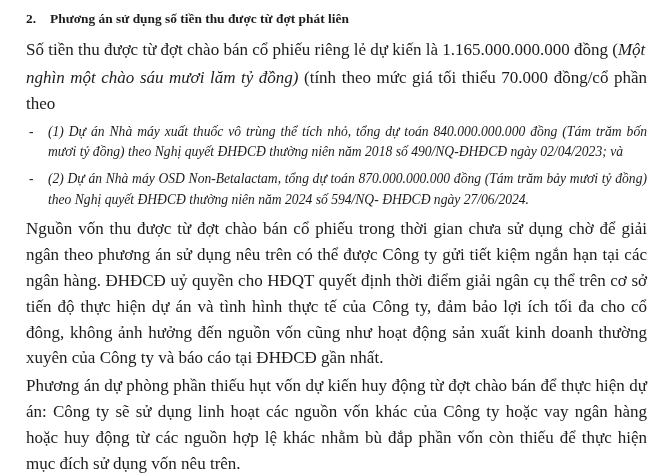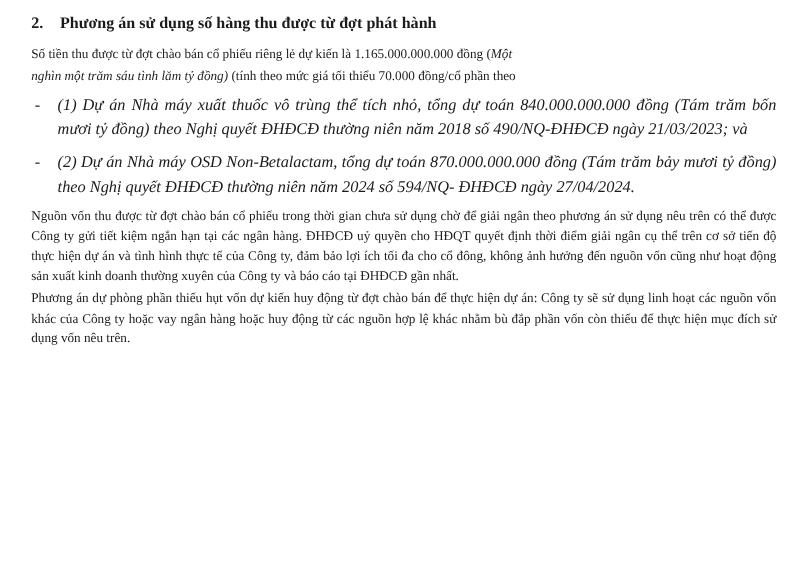--- a/index.html
+++ b/index.html
@@ -31,21 +31,21 @@
   }
   .heading .num {
     width: 24px;
     flex: 0 0 24px;
   }
   .heading .txt {
     flex: 1 1 auto;
   }
   p.body {
     margin: 0 0 2px 0;
-    font-size: 11px;
+    font-size: 17px;
     line-height: 1.52;
     text-align: justify;
     text-justify: inter-word;
   }
   .bullets {
     margin: 5px 0 3px 0;
   }
   .bullet {
     display: flex;
     align-items: flex-start;
@@ -71,38 +71,38 @@
     margin-top: 0;
   }
 </style>
 </head>
 <body>
 
 <div class="page">
 
   <div class="heading">
     <span class="num">2.</span>
-    <span class="txt">Phương án sử dụng số hàng thu được từ đợt phát hành</span>
+    <span class="txt">Phương án sử dụng số tiền thu được từ đợt phát liên</span>
   </div>
 
   <div class="para-block">
     <p class="body"><span>Số tiền thu được từ đợt chào bán cổ phiếu riêng lẻ dự kiến là 1.165.000.000.000 đồng (</span><span class="bi">Một</span></p>
-    <p class="body"><span class="bi">nghìn một trăm sáu tình lăm tỷ đồng)</span><span> (tính theo mức giá tối thiểu 70.000 đồng/cổ phần theo</span></p>
+    <p class="body"><span class="bi">nghìn một chào sáu mươi lăm tỷ đồng)</span><span> (tính theo mức giá tối thiểu 70.000 đồng/cổ phần theo</span></p>
   </div>
 
   <div class="bullets">
 
     <div class="bullet">
       <span class="dash">-</span>
-      <span class="btext"><span class="bib">(1) Dự án Nhà máy xuất thuốc vô trùng thể tích nhỏ, tổng dự toán 840.000.000.000</span> <span class="bib">đồng (Tám trăm bốn mươi tỷ đồng)</span><span class="bi"> theo Nghị quyết ĐHĐCĐ thường niên năm 2018 số</span> <span class="bi">490/NQ-ĐHĐCĐ ngày 21/03/2023; và</span></span>
+      <span class="btext"><span class="bib">(1) Dự án Nhà máy xuất thuốc vô trùng thể tích nhỏ, tổng dự toán 840.000.000.000</span> <span class="bib">đồng (Tám trăm bốn mươi tỷ đồng)</span><span class="bi"> theo Nghị quyết ĐHĐCĐ thường niên năm 2018 số</span> <span class="bi">490/NQ-ĐHĐCĐ ngày 02/04/2023; và</span></span>
     </div>
 
     <div class="bullet">
       <span class="dash">-</span>
-      <span class="btext"><span class="bib">(2) Dự án Nhà máy OSD Non-Betalactam, tổng dự toán 870.000.000.000 đồng (Tám</span> <span class="bib">trăm bảy mươi tỷ đồng)</span><span class="bi"> theo Nghị quyết ĐHĐCĐ thường niên năm 2024 số 594/NQ-</span> <span class="bi">ĐHĐCĐ ngày 27/04/2024.</span></span>
+      <span class="btext"><span class="bib">(2) Dự án Nhà máy OSD Non-Betalactam, tổng dự toán 870.000.000.000 đồng (Tám</span> <span class="bib">trăm bảy mươi tỷ đồng)</span><span class="bi"> theo Nghị quyết ĐHĐCĐ thường niên năm 2024 số 594/NQ-</span> <span class="bi">ĐHĐCĐ ngày 27/06/2024.</span></span>
     </div>
 
   </div>
 
   <p class="body">Nguồn vốn thu được từ đợt chào bán cổ phiếu trong thời gian chưa sử dụng chờ để giải ngân theo phương án sử dụng nêu trên có thể được Công ty gửi tiết kiệm ngắn hạn tại các ngân hàng. ĐHĐCĐ uỷ quyền cho HĐQT quyết định thời điểm giải ngân cụ thể trên cơ sở tiến độ thực hiện dự án và tình hình thực tế của Công ty, đảm bảo lợi ích tối đa cho cổ đông, không ảnh hưởng đến nguồn vốn cũng như hoạt động sản xuất kinh doanh thường xuyên của Công ty và báo cáo tại ĐHĐCĐ gần nhất.</p>
   <p class="body">Phương án dự phòng phần thiếu hụt vốn dự kiến huy động từ đợt chào bán để thực hiện dự án: Công ty sẽ sử dụng linh hoạt các nguồn vốn khác của Công ty hoặc vay ngân hàng hoặc huy động từ các nguồn hợp lệ khác nhằm bù đắp phần vốn còn thiếu để thực hiện mục đích sử dụng vốn nêu trên.</p>
 
 </div>
 
 </body></html>

